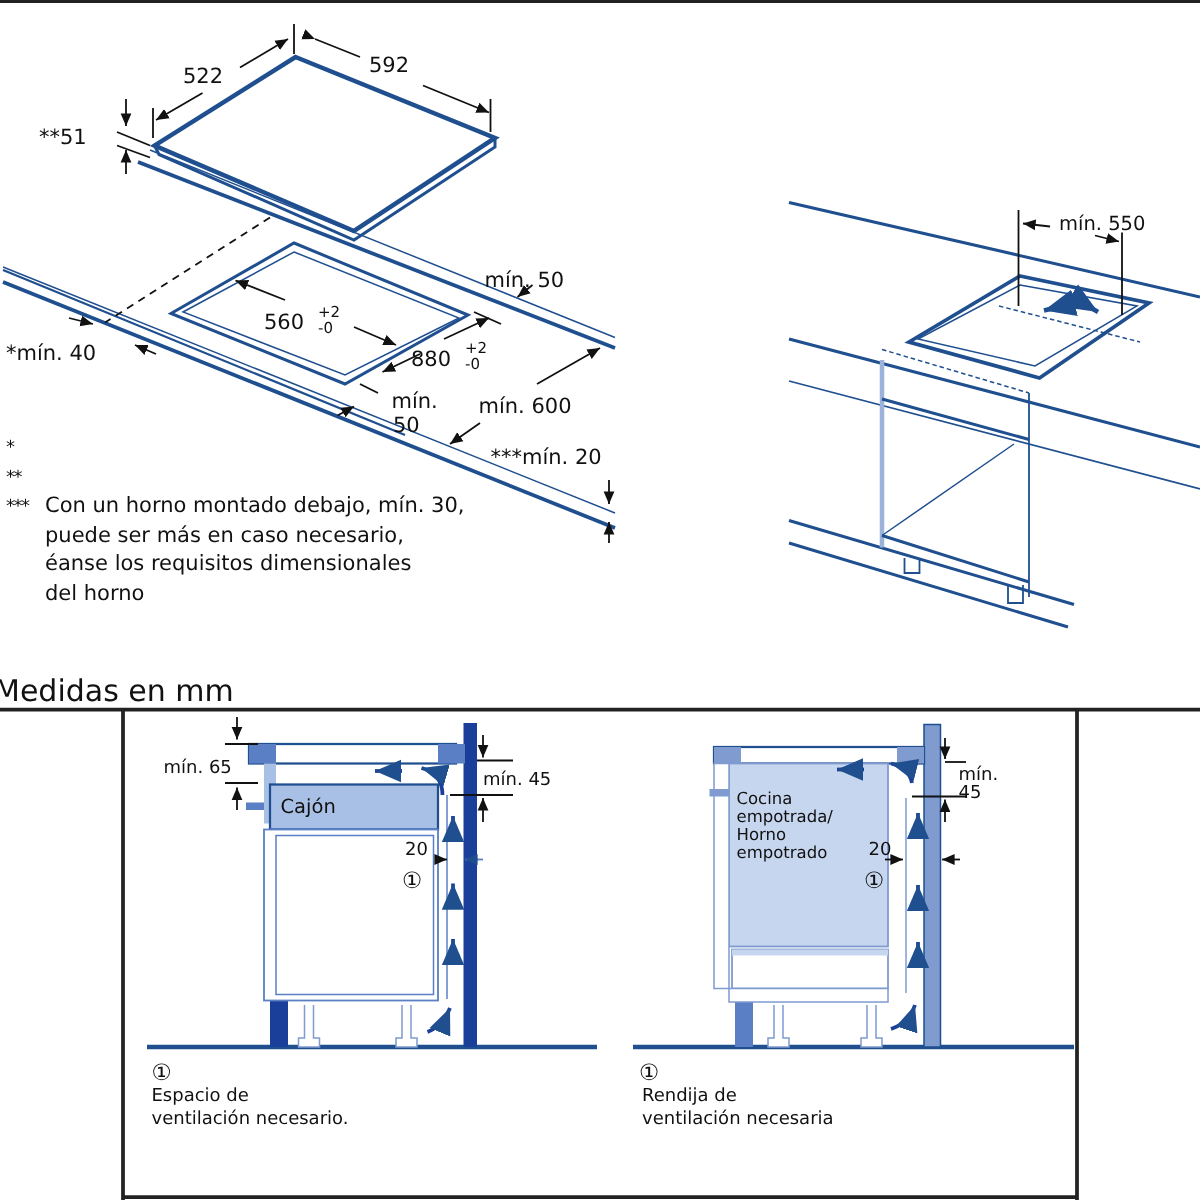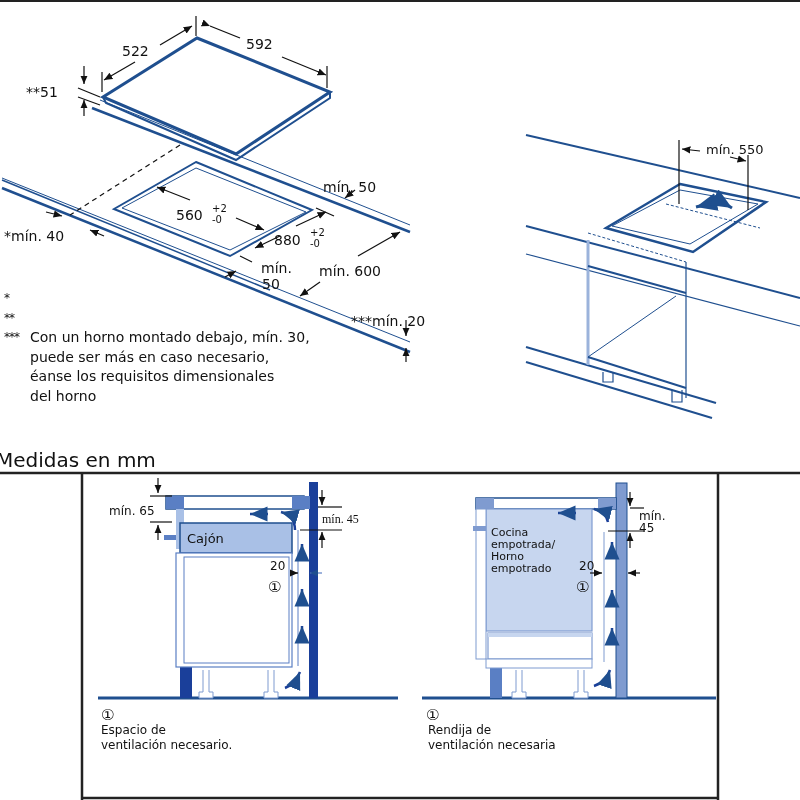--- a/index.html
+++ b/index.html
@@ -190,21 +190,21 @@
 <span class="sup" style="left:212px;top:204px;">+2</span>
 <span class="sup" style="left:212px;top:215px;">-0</span>
 <span class="lbl" style="left:274px;top:233px;">880</span>
 <span class="sup" style="left:310px;top:228px;">+2</span>
 <span class="sup" style="left:310px;top:239px;">-0</span>
 <span class="lbl" style="left:323px;top:180px;">mín. 50</span>
 <span class="lbl" style="left:4px;top:229px;">*mín. 40</span>
 <span class="lbl" style="left:261px;top:261px;">mín.</span>
 <span class="lbl" style="left:262px;top:277px;">50</span>
 <span class="lbl" style="left:319px;top:264px;">mín. 600</span>
-<span class="lbl" style="left:327px;top:314px;margin-left:24px;">***mín. 20</span>
+<span class="lbl" style="left:327px;top:298px;">***mín. 20</span>
 
 <div class="notes">
   <div class="note-row">
     <span class="note-mark">*</span>
   </div>
   <div class="note-row">
     <span class="note-mark">**</span>
   </div>
   <div class="note-row">
     <span class="note-mark">***</span>
@@ -214,21 +214,21 @@
 del horno</span>
   </div>
 </div>
 
 <div class="units">Medidas en mm</div>
 
 <span class="small" style="left:706px;top:143px;font-size:13px;">mín. 550</span>
 
 <span class="small" style="left:109px;top:505px;">mín. 65</span>
 <span class="small" style="left:187px;top:532px;font-size:13px;">Cajón</span>
-<span class="small" style="left:322px;top:513px;font-family:Liberation Serif, serif;">mín. 45</span>
+<span class="small" style="left:322px;top:513px;">mín. 45</span>
 <span class="small" style="left:270px;top:560px;">20</span>
 <span class="circ" style="left:268px;top:578px;">①</span>
 <span class="circ" style="left:101px;top:706px;">①</span>
 <span class="caption" style="left:101px;top:723px;">Espacio de
 ventilación necesario.</span>
 
 <span class="caption" style="left:491px;top:527px;font-size:11px;line-height:12px;">Cocina
 empotrada/
 Horno
 empotrado</span>

